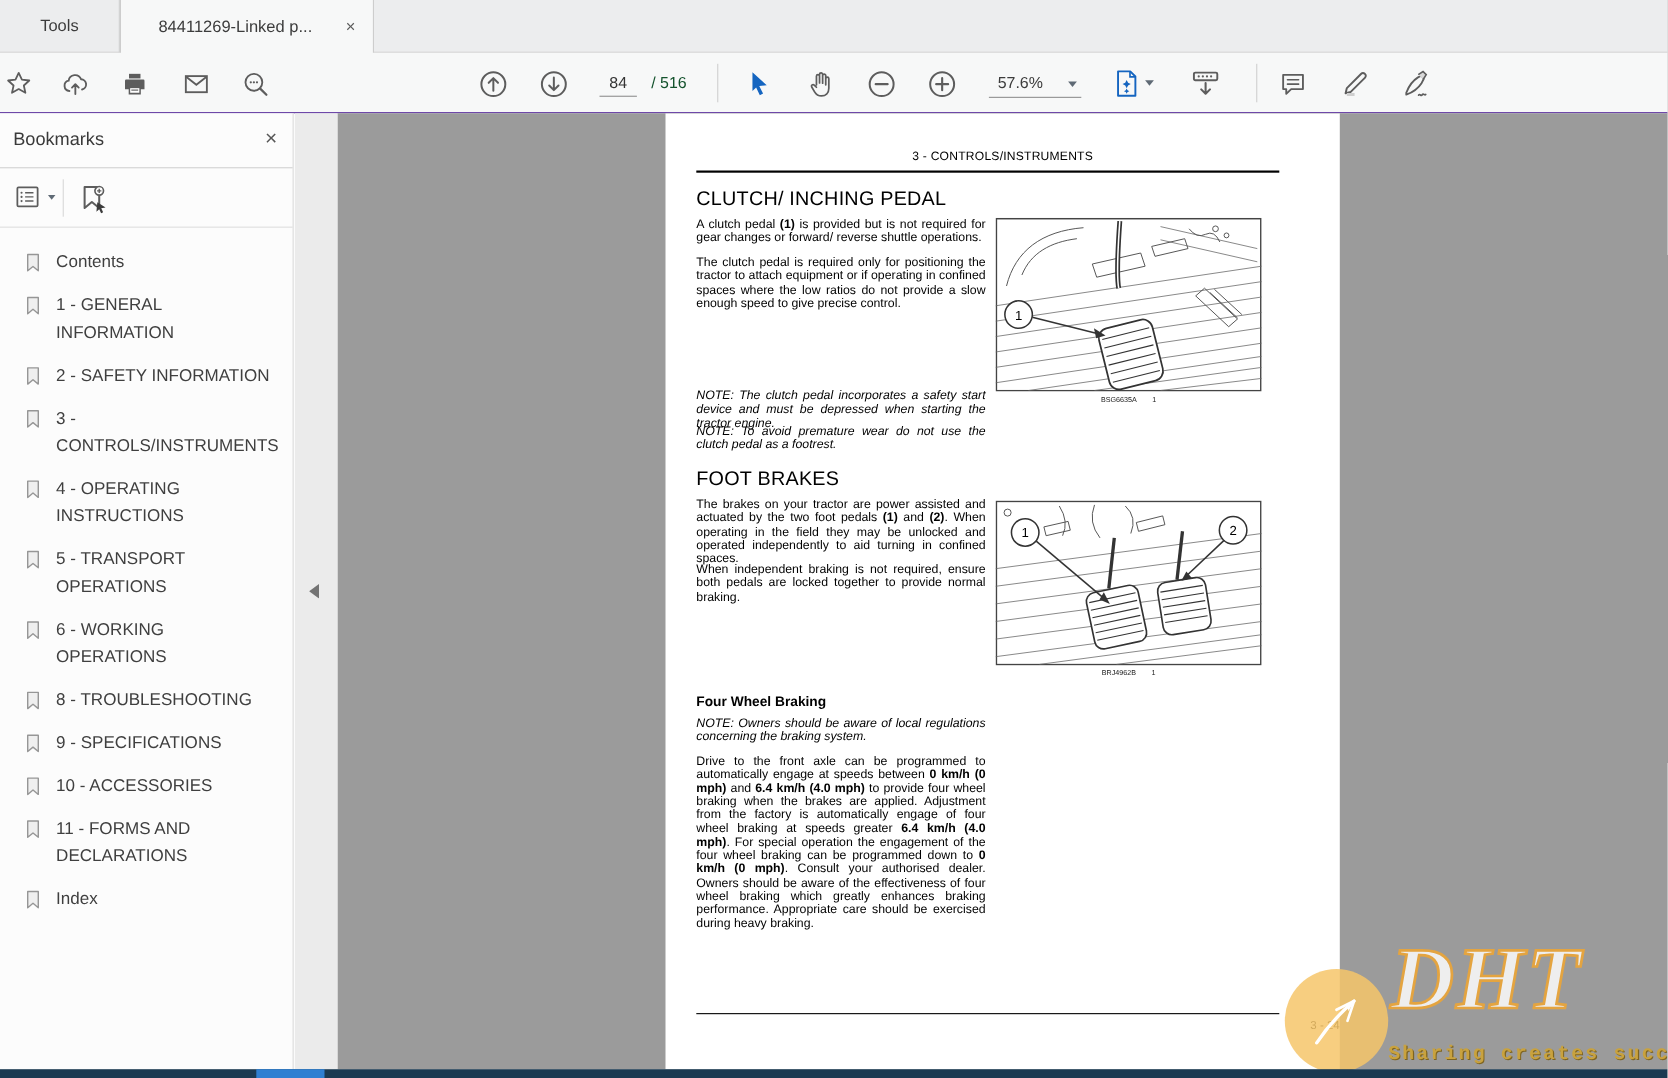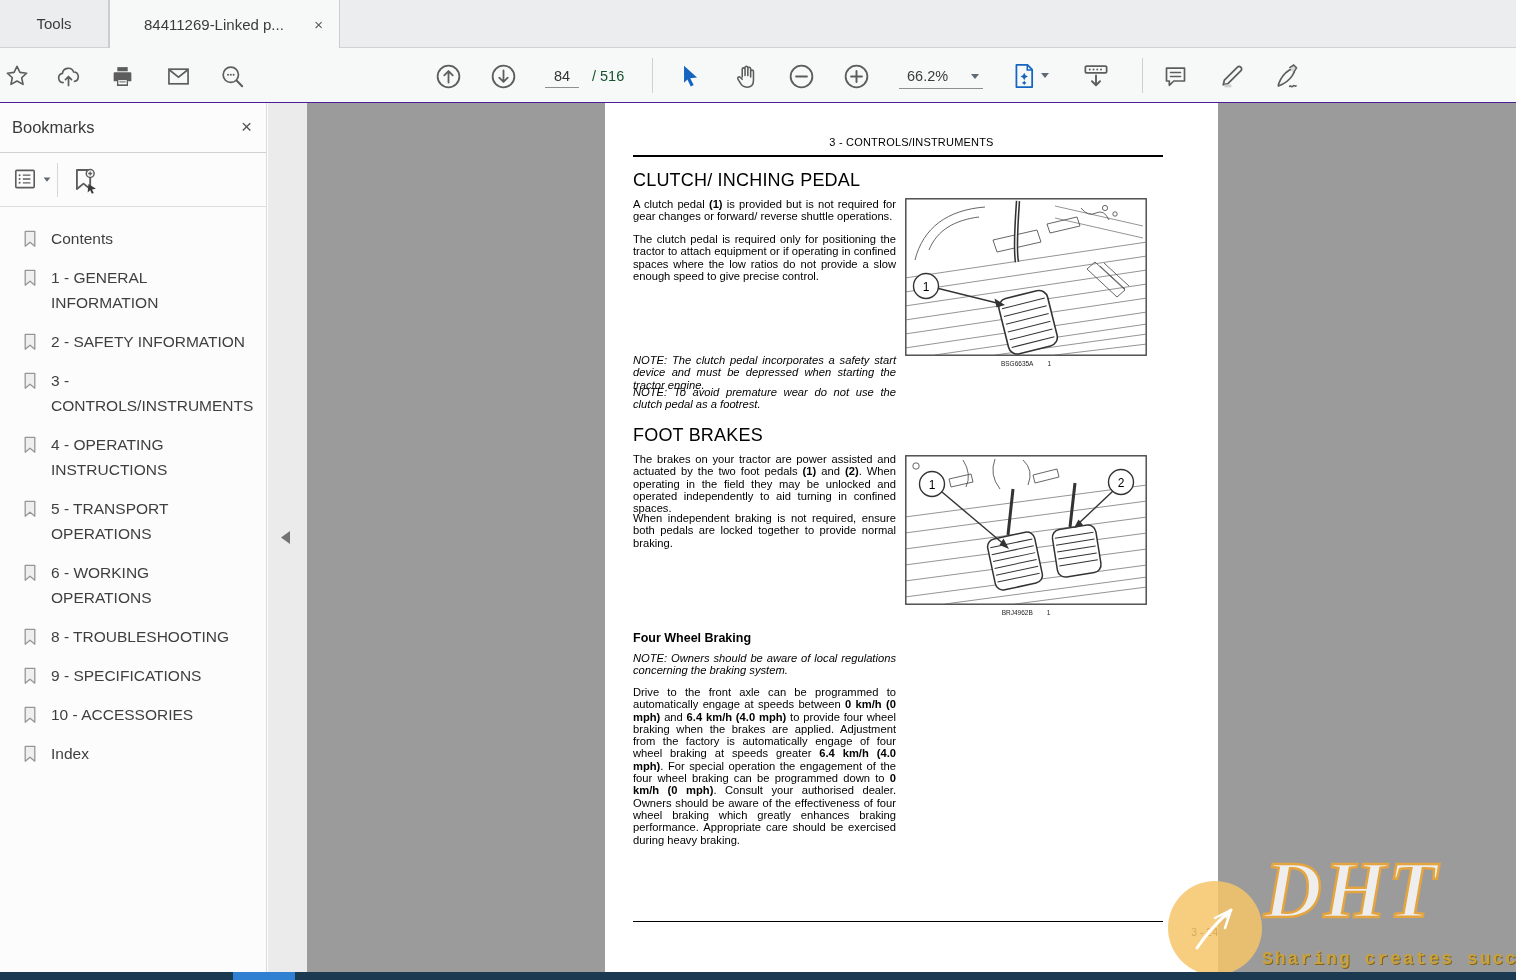--- a/index.html
+++ b/index.html
@@ -161,21 +161,21 @@
         </svg>
     </div>
     <div class="tbtn" style="left:840px;">
       <svg width="29" height="29" viewBox="0 0 24 24">
           <circle cx="12" cy="12" r="9" fill="none" stroke="#5d5d5d" stroke-width="1.5"></circle>
           <path d="M7.5 12h9M12 7.5v9" stroke="#5d5d5d" stroke-width="1.6" stroke-linecap="round"></path>
         </svg>
     </div>
 
     <div class="zoom-box">
-      <span class="zv">66.2%</span>
+      <span class="zv">57.6%</span>
       <span class="caret"></span>
     </div>
 
     <div class="tbtn" style="left:1008px;">
       <svg width="28" height="28" viewBox="0 0 24 24">
           <path d="M5.5 2.5h9.5l4 4v15H5.5z" fill="none" stroke="#1565c0" stroke-width="1.5" stroke-linejoin="round"></path>
           <path d="M14.8 2.8v4h4" fill="none" stroke="#1565c0" stroke-width="1.3"></path>
           <path d="M12.2 9.2l1.1 2.1 2.1 1.1-2.1 1.1-1.1 2.1-1.1-2.1-2.1-1.1 2.1-1.1z" fill="#1565c0"></path>
           <path d="M12.2 15.8l.7 1.4 1.4.7-1.4.7-.7 1.4-.7-1.4-1.4-.7 1.4-.7z" fill="#1565c0"></path>
         </svg>
@@ -295,20 +295,26 @@
           <svg width="16" height="20" viewBox="0 0 20 24">
             <path d="M4 2.5h12v18.5l-6-5-6 5z" fill="#efefef" stroke="#969696" stroke-width="1.6" stroke-linejoin="round"></path>
           </svg>
           <span class="bm-label">9 - SPECIFICATIONS</span>
         </li>
       <li class="bm-item">
           <svg width="16" height="20" viewBox="0 0 20 24">
             <path d="M4 2.5h12v18.5l-6-5-6 5z" fill="#efefef" stroke="#969696" stroke-width="1.6" stroke-linejoin="round"></path>
           </svg>
           <span class="bm-label">10 - ACCESSORIES</span>
+        </li>
+      <li class="bm-item">
+          <svg width="16" height="20" viewBox="0 0 20 24">
+            <path d="M4 2.5h12v18.5l-6-5-6 5z" fill="#efefef" stroke="#969696" stroke-width="1.6" stroke-linejoin="round"></path>
+          </svg>
+          <span class="bm-label">11 - FORMS AND DECLARATIONS</span>
         </li>
       <li class="bm-item">
           <svg width="16" height="20" viewBox="0 0 20 24">
             <path d="M4 2.5h12v18.5l-6-5-6 5z" fill="#efefef" stroke="#969696" stroke-width="1.6" stroke-linejoin="round"></path>
           </svg>
           <span class="bm-label">Index</span>
         </li>
     </ul>
   </div>
 

